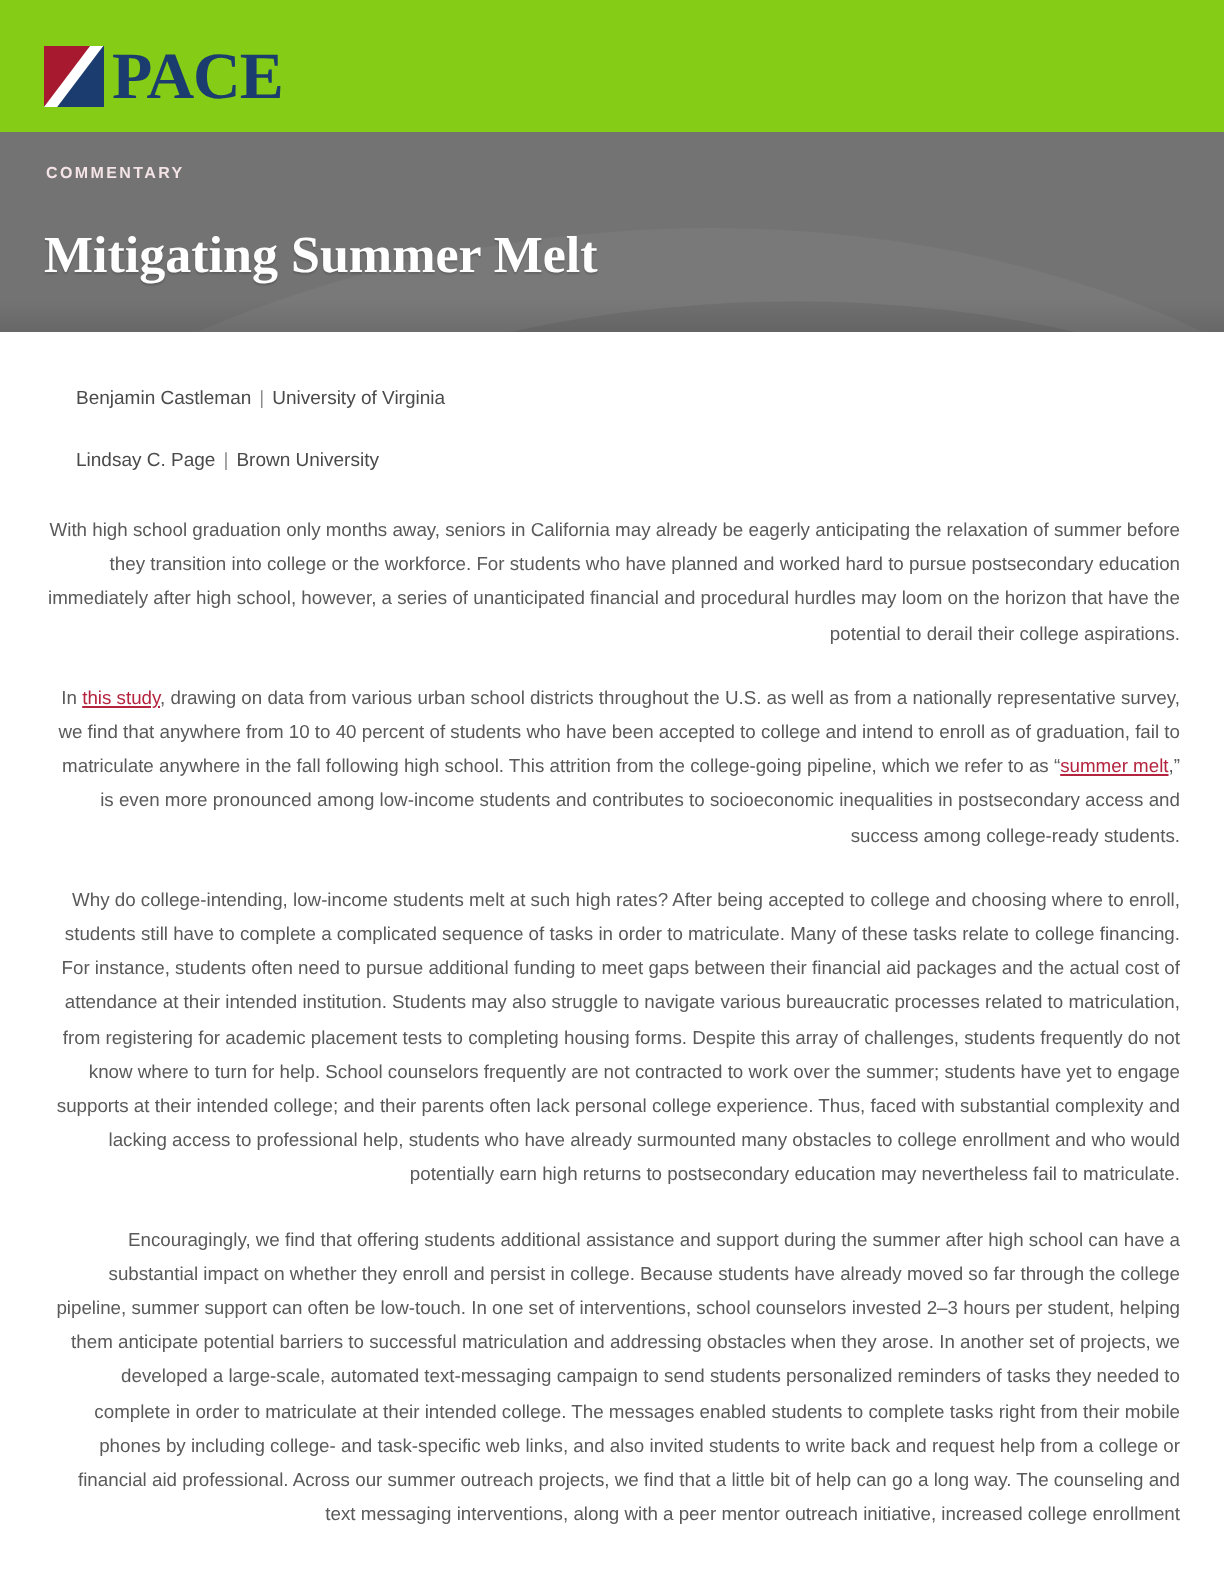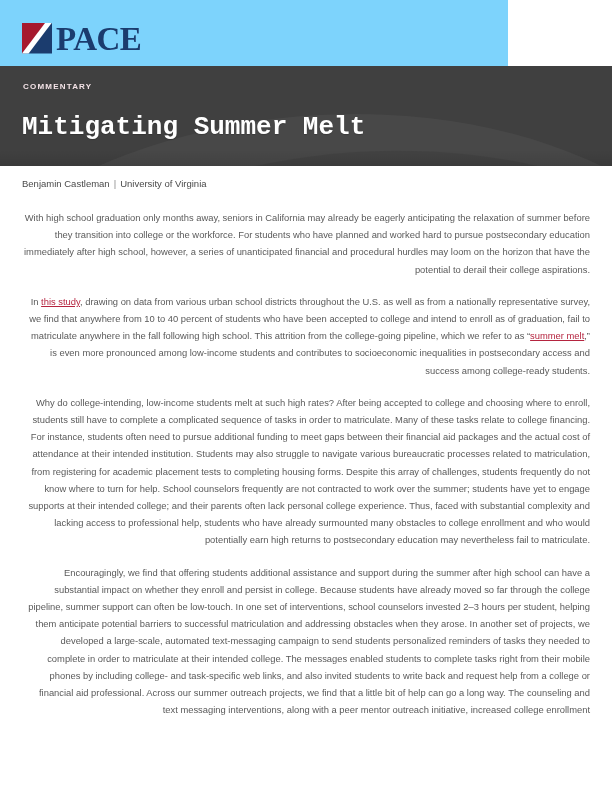--- a/index.html
+++ b/index.html
@@ -13,22 +13,22 @@
     position: relative;
     overflow: hidden;
     font-family: "Liberation Sans", sans-serif;
     -webkit-font-smoothing: antialiased;
   }
 
   
   .logo-area {
     position: absolute;
     left: 0; top: 0;
-    width: 508px; height: 66px;
-    background: #7dd3fc;
+    width: 612px; height: 66px;
+    background: #84cc16;
   }
   .logo {
     position: absolute;
     left: 22px; top: 21px;
     display: flex;
     align-items: center;
     height: 34px;
   }
   .logo-mark {
     width: 30px;
@@ -68,21 +68,21 @@
     margin-left: 4px;
     position: relative;
     top: 1px;
   }
 
   
   .header-band {
     position: absolute;
     left: 0; top: 66px;
     width: 612px; height: 100px;
-    background: #404040;
+    background: #737373;
     overflow: hidden;
   }
   .header-band .swoosh1 {
     position: absolute;
     left: -140px;
     top: 50px;
     width: 900px;
     height: 300px;
     border-radius: 50% 50% 0 0 / 100% 100% 0 0;
     background: rgba(255,255,255,0.045);
@@ -109,21 +109,21 @@
     left: 23px; top: 16px;
     font-size: 8px;
     letter-spacing: 1.2px;
     font-weight: bold;
     color: #f4e3e7;
     z-index: 3;
   }
   .doc-title {
     position: absolute;
     left: 22px; top: 30px;
-    font-family: Liberation Mono, monospace;
+    font-family: Liberation Serif, serif;
     font-size: 26px;
     line-height: 1.15;
     color: #ffffff;
     z-index: 3;
     text-shadow: 0 1px 1px rgba(0,0,0,0.18);
   }
 
   
   .content {
     position: absolute;
@@ -134,21 +134,21 @@
     font-size: 9px;
     font-weight: bold;
     letter-spacing: 0.6px;
     color: #3a3a3a;
     margin: 0 0 7px 0;
   }
   .author-line {
     font-size: 9.5px;
     line-height: 15px;
     color: #4a4a4a;
-    margin: 0;
+    margin: 16px;
   }
   .author-line .sep {
     color: #8d8d8d;
     padding: 0 4px;
   }
   .published {
     font-size: 9.5px;
     line-height: 15px;
     color: #4a4a4a;
     margin: 18px 0 0 0;
@@ -196,20 +196,23 @@
   <div class="eyebrow">COMMENTARY</div>
   <h1 class="doc-title">Mitigating Summer Melt</h1>
 </div>
 
 <div class="content">
 
   <div>
     <p class="author-line">
       <span>Benjamin Castleman</span><span class="sep">|</span><span>University of Virginia</span>
     </p>
+    <p class="author-line">
+      <span>Lindsay C. Page</span><span class="sep">|</span><span>Brown University</span>
+    </p>
   </div>
 
 
   <div class="body-copy">
 
     <p>With high school graduation only months away, seniors in California may already be eagerly anticipating the relaxation of summer before they transition into college or the workforce. For students who have planned and worked hard to pursue postsecondary education immediately after high school, however, a series of unanticipated financial and procedural hurdles may loom on the horizon that have the potential to derail their college aspirations.</p>
 
     <p><span>In </span><a href="#">this study</a><span>, drawing on data from various urban school districts throughout the U.S. as well as from a nationally representative survey, we find that anywhere from 10 to 40 percent of students who have been accepted to college and intend to enroll as of graduation, fail to matriculate anywhere in the fall following high school. This attrition from the college-going pipeline, which we refer to as “</span><a href="#">summer melt</a><span>,” is even more pronounced among low-income students and contributes to socioeconomic inequalities in postsecondary access and success among college-ready students.</span></p>
 
     <p>Why do college-intending, low-income students melt at such high rates? After being accepted to college and choosing where to enroll, students still have to complete a complicated sequence of tasks in order to matriculate. Many of these tasks relate to college financing. For instance, students often need to pursue additional funding to meet gaps between their financial aid packages and the actual cost of attendance at their intended institution. Students may also struggle to navigate various bureaucratic processes related to matriculation, from registering for academic placement tests to completing housing forms. Despite this array of challenges, students frequently do not know where to turn for help. School counselors frequently are not contracted to work over the summer; students have yet to engage supports at their intended college; and their parents often lack personal college experience. Thus, faced with substantial complexity and lacking access to professional help, students who have already surmounted many obstacles to college enrollment and who would potentially earn high returns to postsecondary education may nevertheless fail to matriculate.</p>

